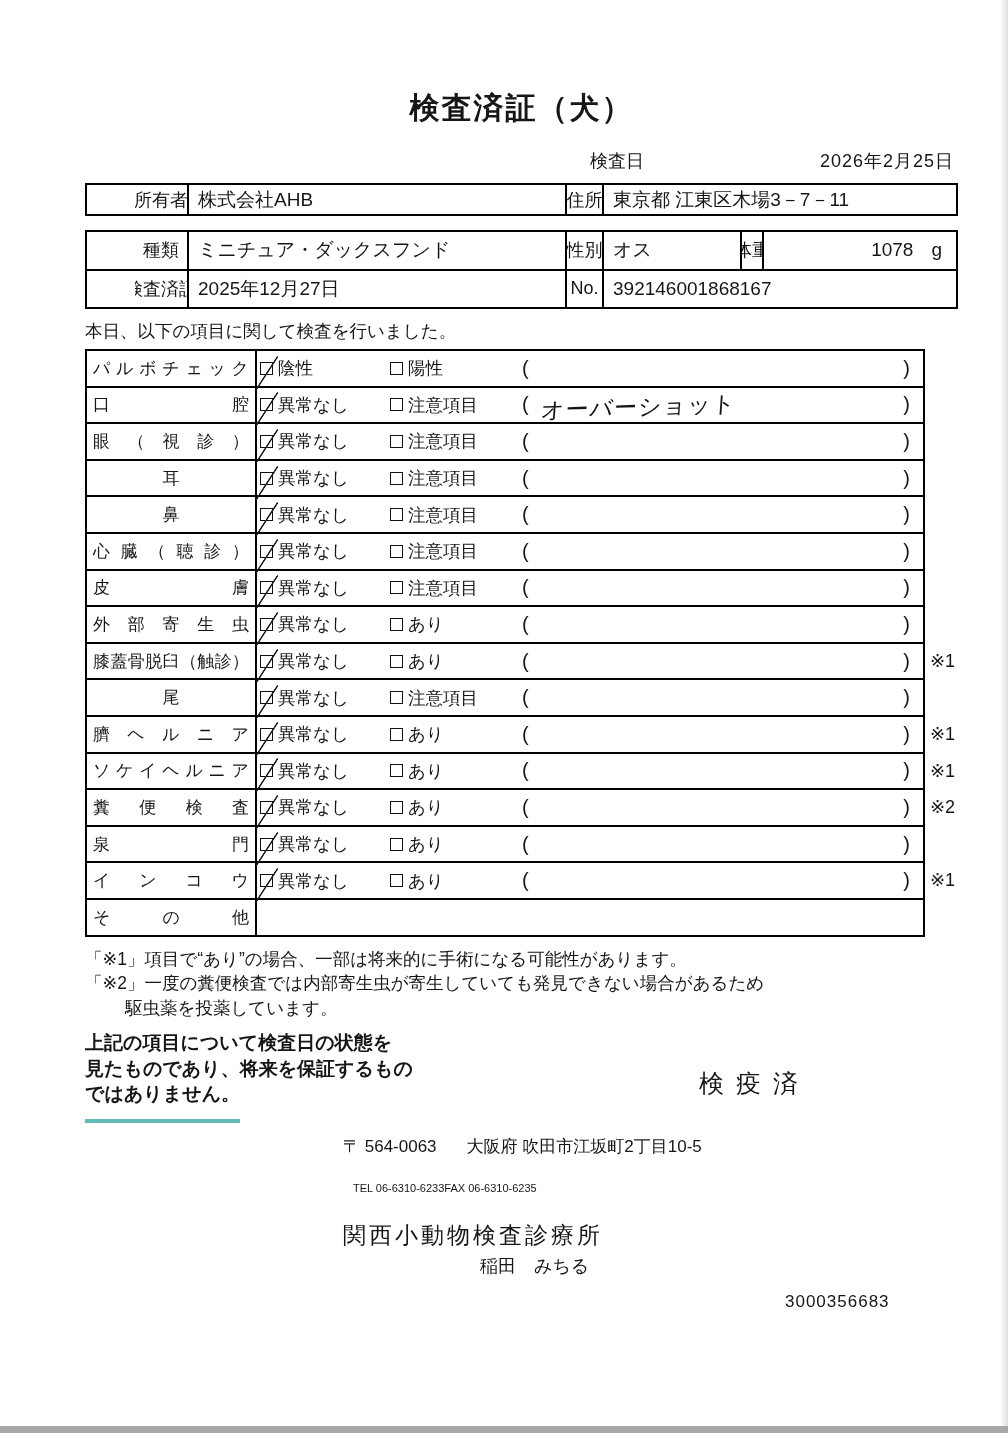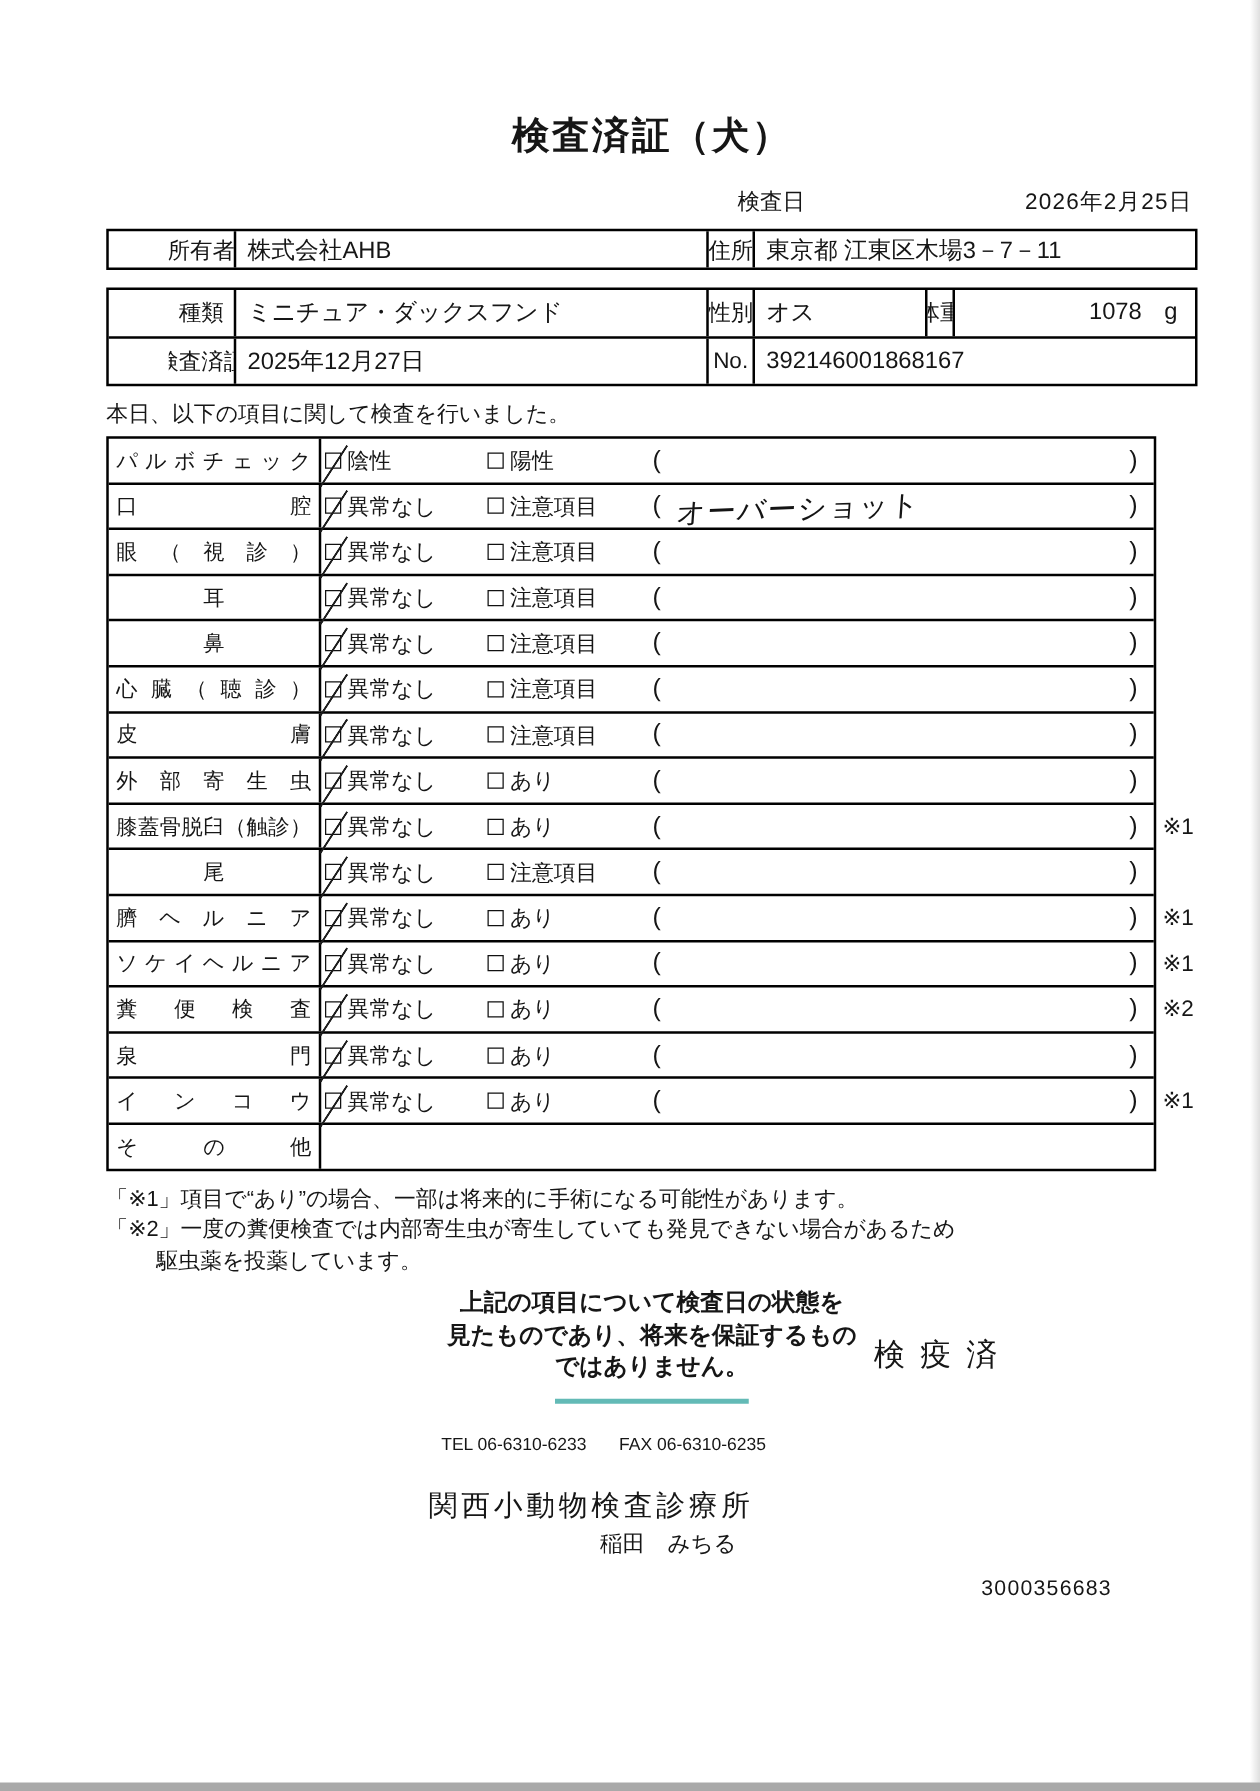--- a/index.html
+++ b/index.html
@@ -39,27 +39,27 @@
   .cbx.checked .tick{display:block;position:absolute;width:40px;height:0;border-top:2.4px solid #1c1c1c;border-radius:2px;transform:rotate(-57deg);left:-14px;top:9px;z-index:3;}
   .cl-paren{display:flex;align-items:center;padding:0 13px 0 5px;font-size:20px;}
   .paren-content{flex:1;padding-left:12px;}
   .handwriting{display:inline-block;font-size:23px;letter-spacing:1px;transform:rotate(-2deg) skewX(-6deg);color:#141414;}
   .cl-remark{position:absolute;left:calc(100% + 7px);top:0;line-height:34.6px;font-size:18px;white-space:nowrap;}
 
   .notes{margin-top:10px;}
   .note-line{margin:0;font-size:17.5px;line-height:24.5px;}
   .note-indent{padding-left:40px;}
 
-  .disc-sec{position:relative;margin-top:10px;min-height:92px;text-align:center;}
+  .disc-sec{position:relative;margin-top:10px;min-height:92px;}
   .disc-line{margin:0;font-size:19px;font-weight:bold;line-height:25.5px;}
   .teal-underline{display:inline-block;border-bottom:4px solid rgba(47,163,158,0.75);padding-bottom:12px;}
   .stamp{position:absolute;right:148px;top:37px;font-size:25px;letter-spacing:12px;white-space:nowrap;}
 
   .footer-postal{margin:12px 0 0 258px;display:flex;gap:30px;font-size:17px;}
-  .footer-tel{margin:24px 0 0 268px;display:flex;gap:26px;font-size:14px;}
+  .footer-tel{margin:24px 0 0 268px;display:flex;font-size:11px;}
   .clinic{margin:26px 0 0 258px;font-size:23px;letter-spacing:3px;}
   .vet{margin:3px 0 0 395px;font-size:18px;}
   .serial{margin:14px 0 0 700px;font-size:17px;letter-spacing:1px;}
 
   .scan-right{position:absolute;top:0;right:0;width:8px;height:100%;background:linear-gradient(to right,rgba(0,0,0,0),rgba(0,0,0,0.13));}
   .scan-bottom{position:absolute;bottom:0;left:0;width:100%;height:7px;background:#a9a9a9;}
 </style>
 </head>
 <body>
 
@@ -494,20 +494,24 @@
 
   <div class="disc-sec">
     <div class="disc">
       <p class="disc-line">上記の項目について検査日の状態を</p>
       <p class="disc-line">見たものであり、将来を保証するもの</p>
       <p class="disc-line"><span class="teal-underline">ではありません。</span></p>
     </div>
     <div class="stamp">検疫済</div>
   </div>
 
+  <div class="footer-postal">
+    <span>〒 564-0063</span>
+    <span>大阪府 吹田市江坂町2丁目10-5</span>
+  </div>
 
   <div class="footer-tel">
     <span>TEL 06-6310-6233</span>
     <span>FAX 06-6310-6235</span>
   </div>
 
   <div class="clinic">関西小動物検査診療所</div>
   <div class="vet">稲田　みちる</div>
   <div class="serial">3000356683</div>
 

